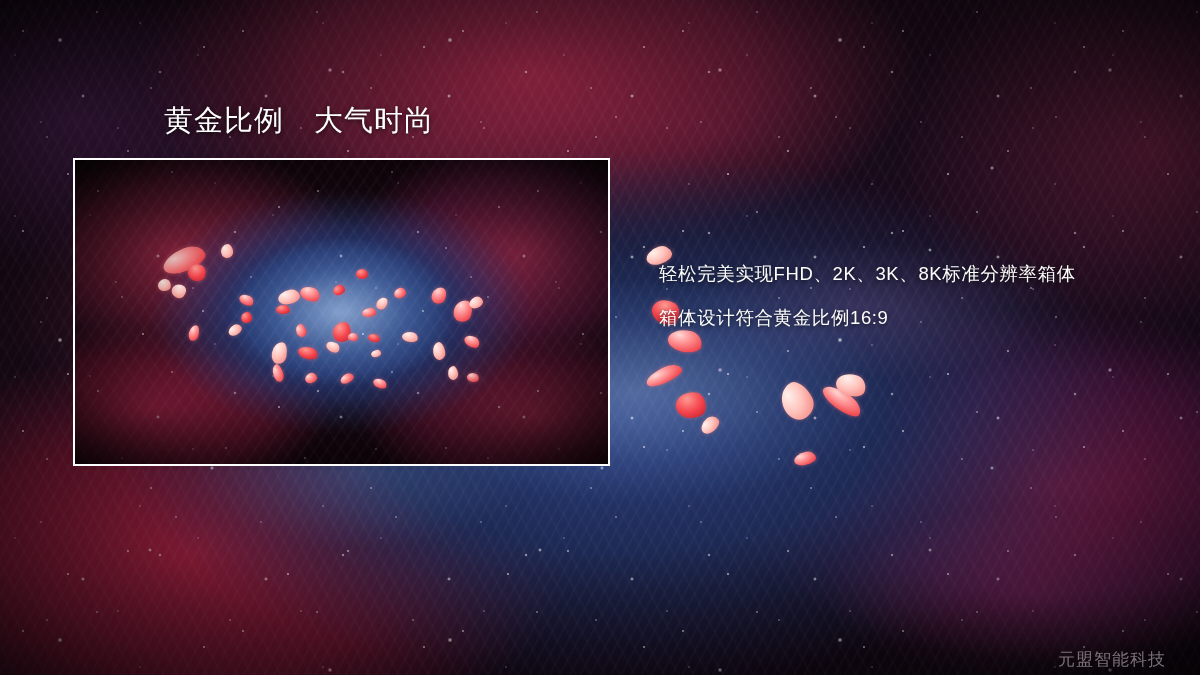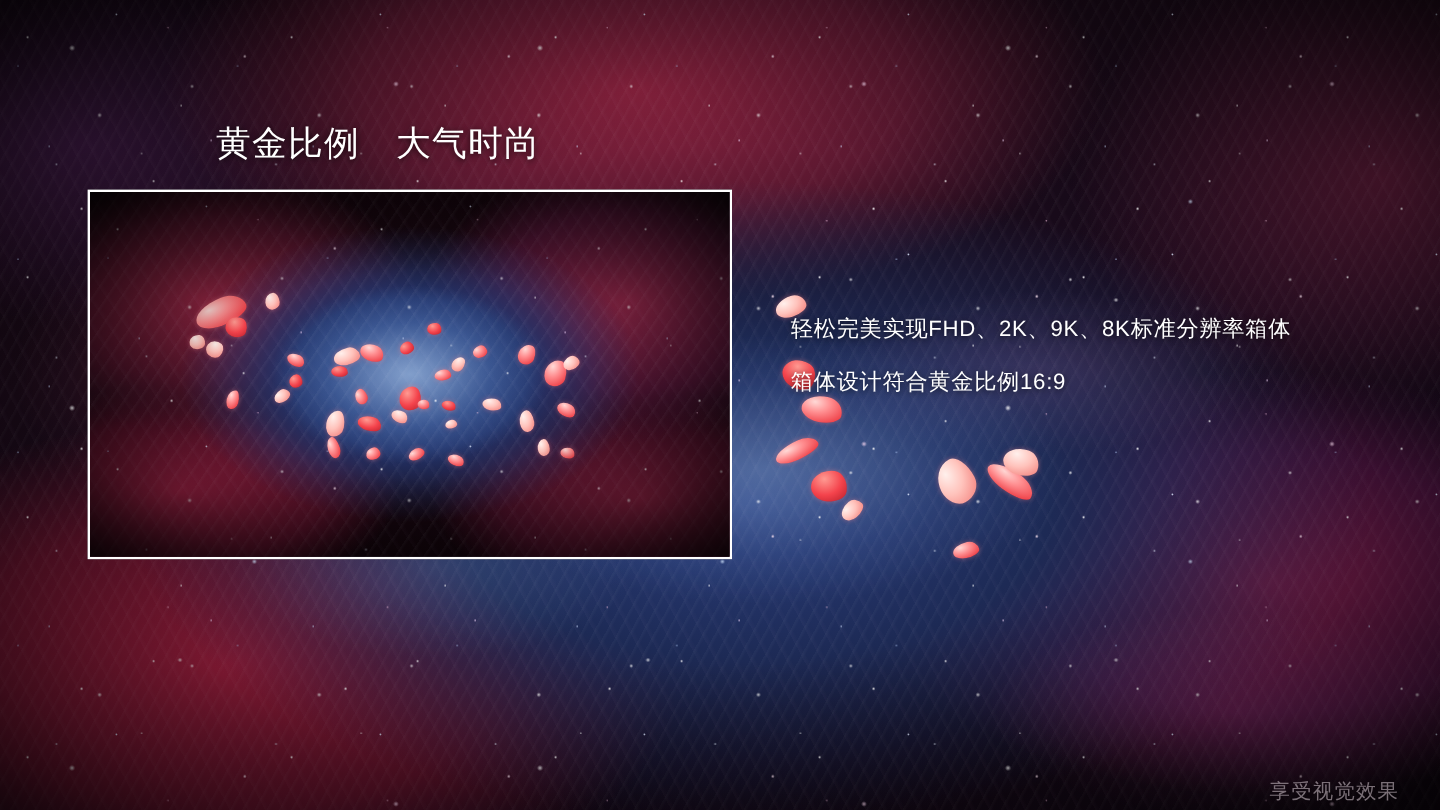--- a/index.html
+++ b/index.html
@@ -145,21 +145,21 @@
   }
   .inner-vignette {
     position: absolute;
     inset: 0;
     background: radial-gradient(ellipse 72% 70% at 50% 50%, rgba(0,0,0,0) 40%, rgba(0,0,0,0.45) 76%, rgba(0,0,0,0.85) 100%);
   }
 
   
   #slide-title {
     position: absolute;
-    left: 180px;
+    left: 164px;
     top: 102px;
     font-size: 29px;
     line-height: 1.25;
     color: #ffffff;
     letter-spacing: 1px;
     white-space: pre;
     text-shadow: 0 1px 5px rgba(0,0,0,0.75);
   }
   #body-copy {
     position: absolute;
@@ -254,19 +254,19 @@
         <div class="petal" style="left: 379px; top: 140px; width: 18px; height: 22px; transform: rotate(16deg);"></div>
         <div class="petal pale" style="left: 394px; top: 137px; width: 14px; height: 11px; transform: rotate(-24deg);"></div>
         <div class="petal" style="left: 389px; top: 176px; width: 16px; height: 11px; transform: rotate(30deg);"></div>
         <div class="petal pale" style="left: 373px; top: 206px; width: 10px; height: 14px; transform: rotate(-8deg);"></div>
         <div class="petal" style="left: 392px; top: 213px; width: 12px; height: 9px; transform: rotate(14deg);"></div>
       </div>
     <div class="inner-vignette"></div>
   </div>
 
   <div id="body-copy">
-    <div class="body-line">轻松完美实现FHD、2K、9K、8K标准分辨率箱体</div>
+    <div class="body-line">轻松完美实现FHD、2K、3K、8K标准分辨率箱体</div>
     <div class="body-line">箱体设计符合黄金比例16:9</div>
   </div>
 
-  <div id="watermark">享受视觉效果</div>
+  <div id="watermark">元盟智能科技</div>
 
 </div>
 
 </body></html>

